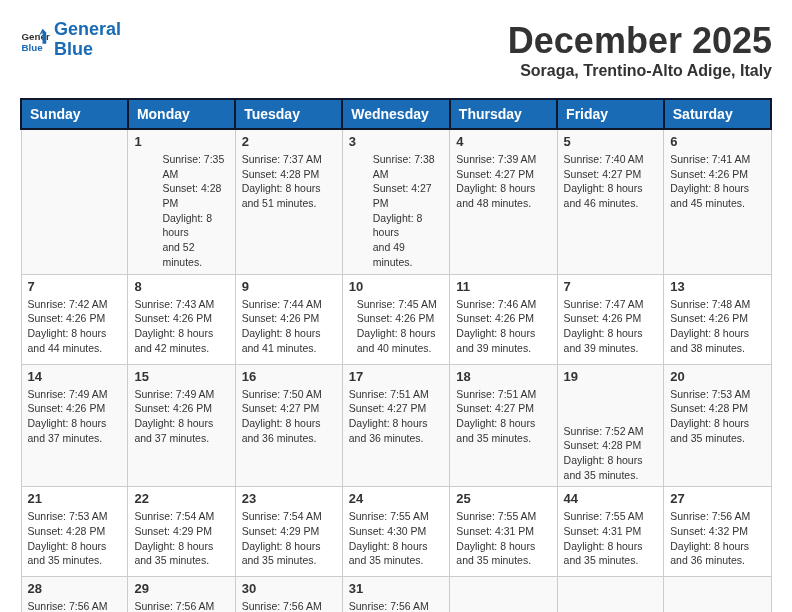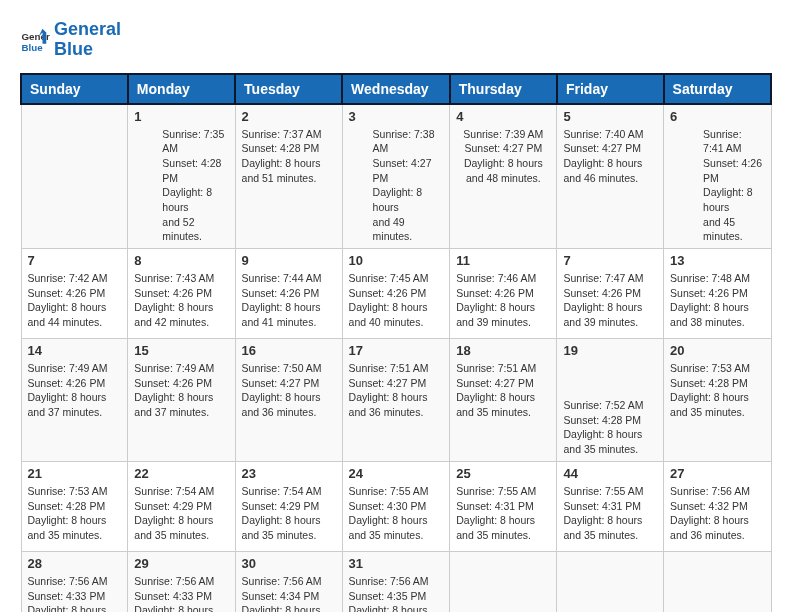--- a/index.html
+++ b/index.html
@@ -101,20 +101,22 @@
       <text x="2" y="34" font-size="13" font-weight="bold" fill="#1a6bb5">Blue</text>
       <polygon points="30,5 40,15 35,10 35,25 30,25 30,10 25,15" fill="#1a6bb5"></polygon>
     </svg>
     <div>
       <div class="logo-text">
         <span>General</span><br><span style="color:#1a6bb5">Blue</span>
       </div>
     </div>
   </div>
   <div class="title-section">
+    <div class="month-title">December 2025</div>
+    <div class="subtitle">Soraga, Trentino-Alto Adige, Italy</div>
   </div>
 </div>
 
 <table>
   <thead>
     <tr id="header-row">
         <th>Sunday</th>
         <th>Monday</th>
         <th>Tuesday</th>
         <th>Wednesday</th>
@@ -142,35 +144,35 @@
         </td>
         <td>
           <div class="day-number">3</div>
           <div class="day-info" style="white-space: pre-line; margin-left: 24px;">Sunrise: 7:38 AM
 Sunset: 4:27 PM
 Daylight: 8 hours
 and 49 minutes.</div>
         </td>
         <td>
           <div class="day-number">4</div>
-          <div class="day-info" style="white-space: pre-line; text-align: center;">Sunrise: 7:39 AM
+          <div class="day-info" style="white-space: pre-line;">Sunrise: 7:39 AM
 Sunset: 4:27 PM
 Daylight: 8 hours
 and 48 minutes.</div>
         </td>
         <td>
           <div class="day-number">5</div>
           <div class="day-info" style="white-space: pre-line;">Sunrise: 7:40 AM
 Sunset: 4:27 PM
 Daylight: 8 hours
 and 46 minutes.</div>
         </td>
         <td>
           <div class="day-number">6</div>
-          <div class="day-info" style="white-space: pre-line; margin-left: 33px;">Sunrise: 7:41 AM
+          <div class="day-info" style="white-space: pre-line;">Sunrise: 7:41 AM
 Sunset: 4:26 PM
 Daylight: 8 hours
 and 45 minutes.</div>
         </td>
       </tr>
       <tr>
         <td>
           <div class="day-number">7</div>
           <div class="day-info" style="white-space: pre-line;">Sunrise: 7:42 AM
 Sunset: 4:26 PM
@@ -186,21 +188,21 @@
         </td>
         <td>
           <div class="day-number">9</div>
           <div class="day-info" style="white-space: pre-line;">Sunrise: 7:44 AM
 Sunset: 4:26 PM
 Daylight: 8 hours
 and 41 minutes.</div>
         </td>
         <td>
           <div class="day-number">10</div>
-          <div class="day-info" style="white-space: pre-line;">Sunrise: 7:45 AM
+          <div class="day-info" style="white-space: pre-line; margin-left: 8px;">Sunrise: 7:45 AM
 Sunset: 4:26 PM
 Daylight: 8 hours
 and 40 minutes.</div>
         </td>
         <td>
           <div class="day-number">11</div>
           <div class="day-info" style="white-space: pre-line;">Sunrise: 7:46 AM
 Sunset: 4:26 PM
 Daylight: 8 hours
 and 39 minutes.</div>

